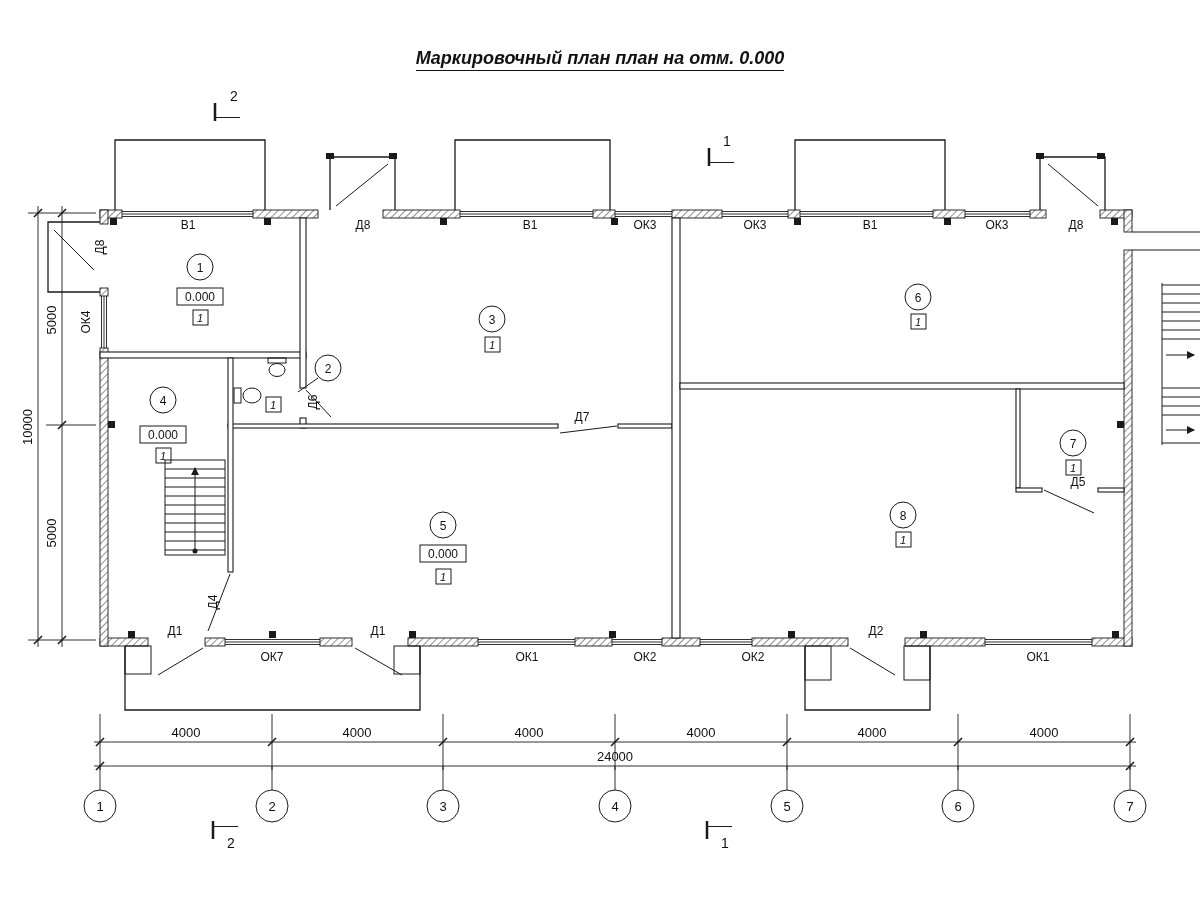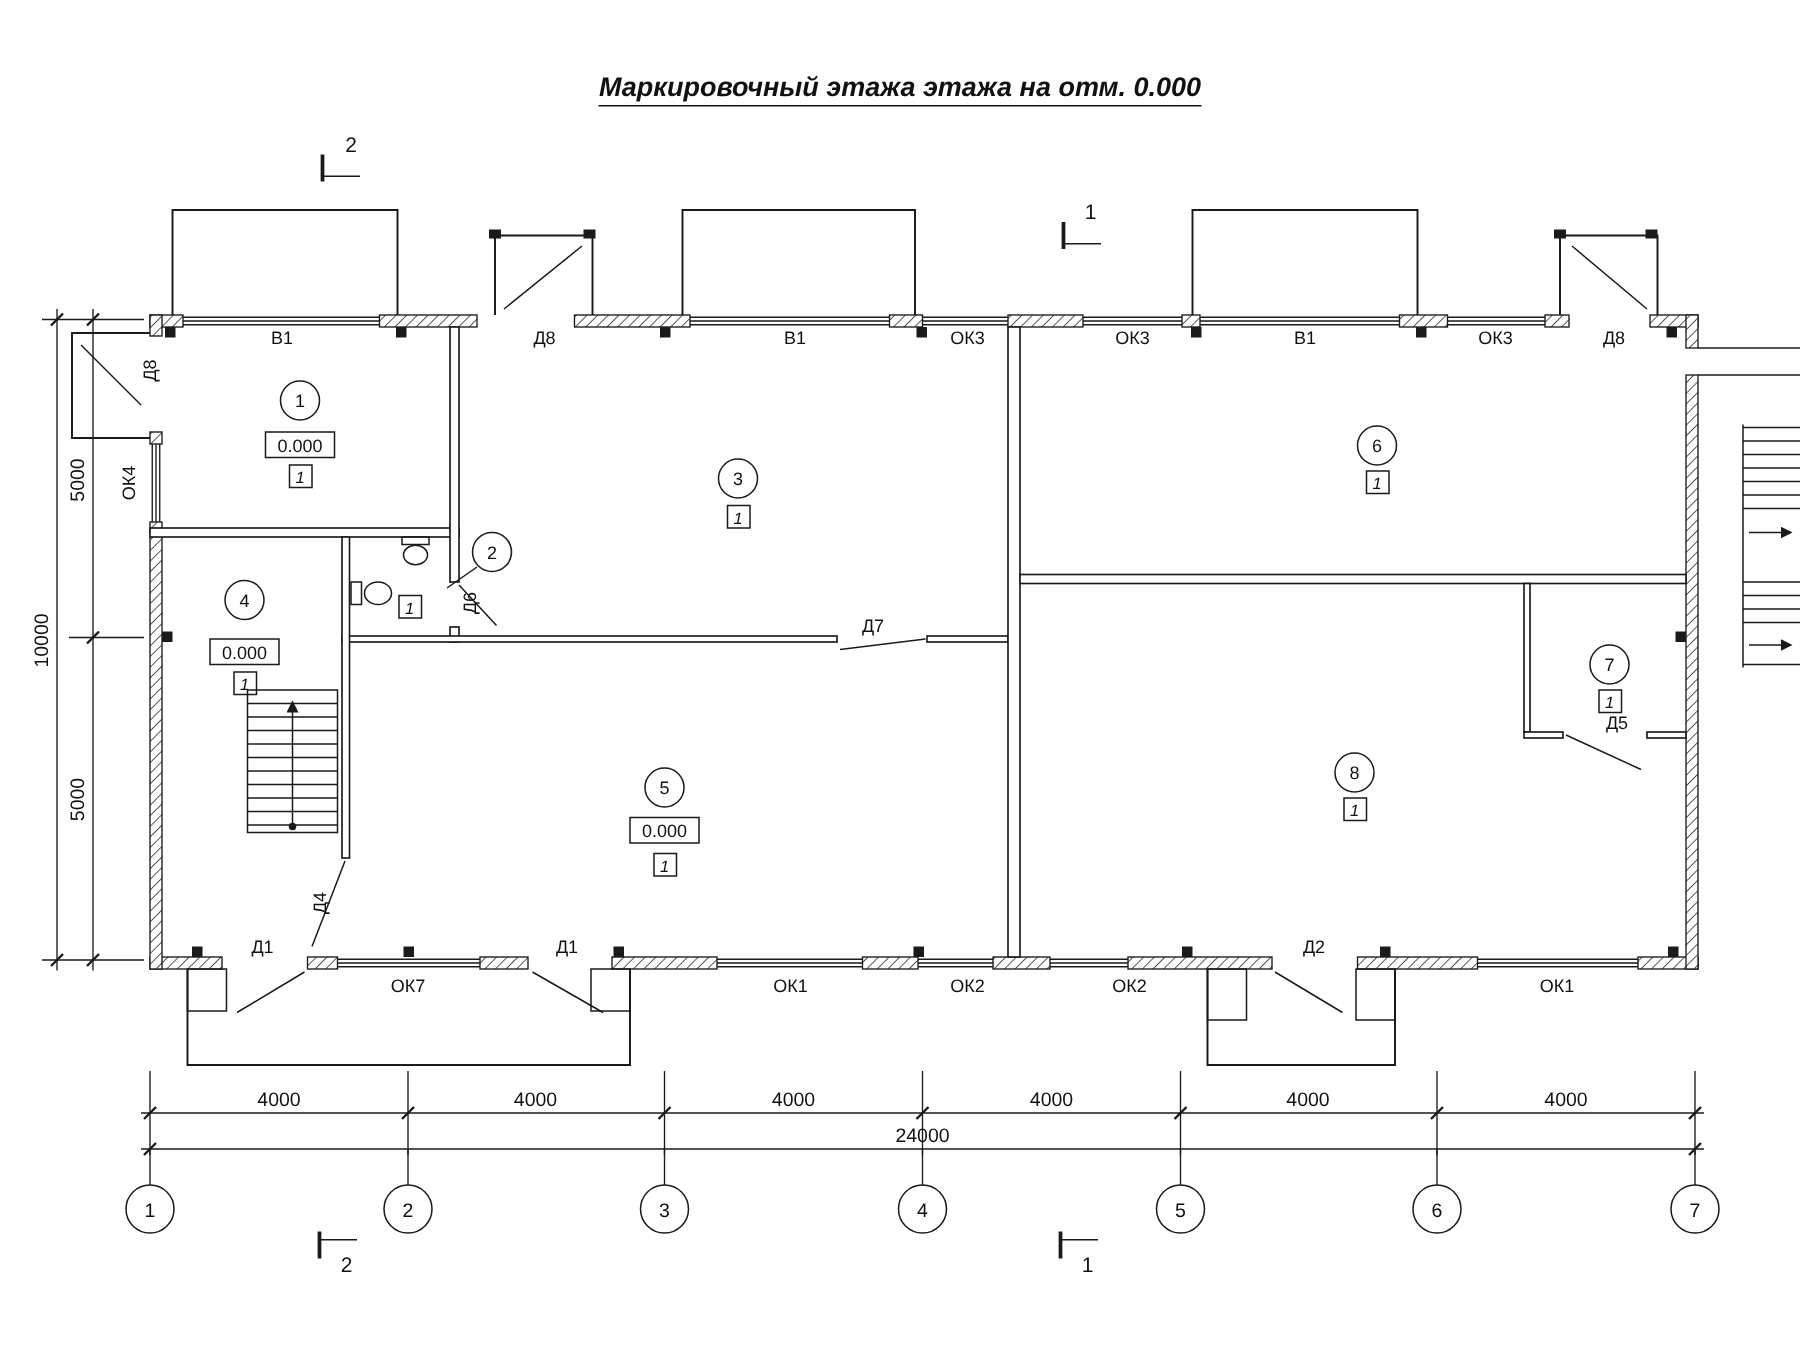--- a/index.html
+++ b/index.html
@@ -26,21 +26,21 @@
   .pier  { stroke:#1a1a1a; stroke-width:0.9; }
   .dimln { stroke:#1a1a1a; stroke-width:0.9; fill:none; }
   .slash { stroke:#1a1a1a; stroke-width:1.6; }
   .tick  { fill:#1a1a1a; }
 </style>
 </head>
 <body>
 
 <div class="page">
 
-  <div class="title"><span>Маркировочный этажа этажа на отм. 0.000</span></div>
+  <div class="title"><span>Маркировочный план план на отм. 0.000</span></div>
 
   <svg width="1200" height="900" viewBox="0 0 1200 900">
     <defs>
       <pattern id="hatch" patternUnits="userSpaceOnUse" width="5" height="5" patternTransform="rotate(45)">
         <rect width="5" height="5" fill="#ffffff"></rect>
         <line x1="0" y1="0" x2="0" y2="5" stroke="#333" stroke-width="1.1"></line>
       </pattern>
       <marker id="arrowhead" markerWidth="9" markerHeight="8" refX="7" refY="4" orient="auto">
         <path d="M0,0 L8,4 L0,8 Z" fill="#1a1a1a"></path>
       </marker>

